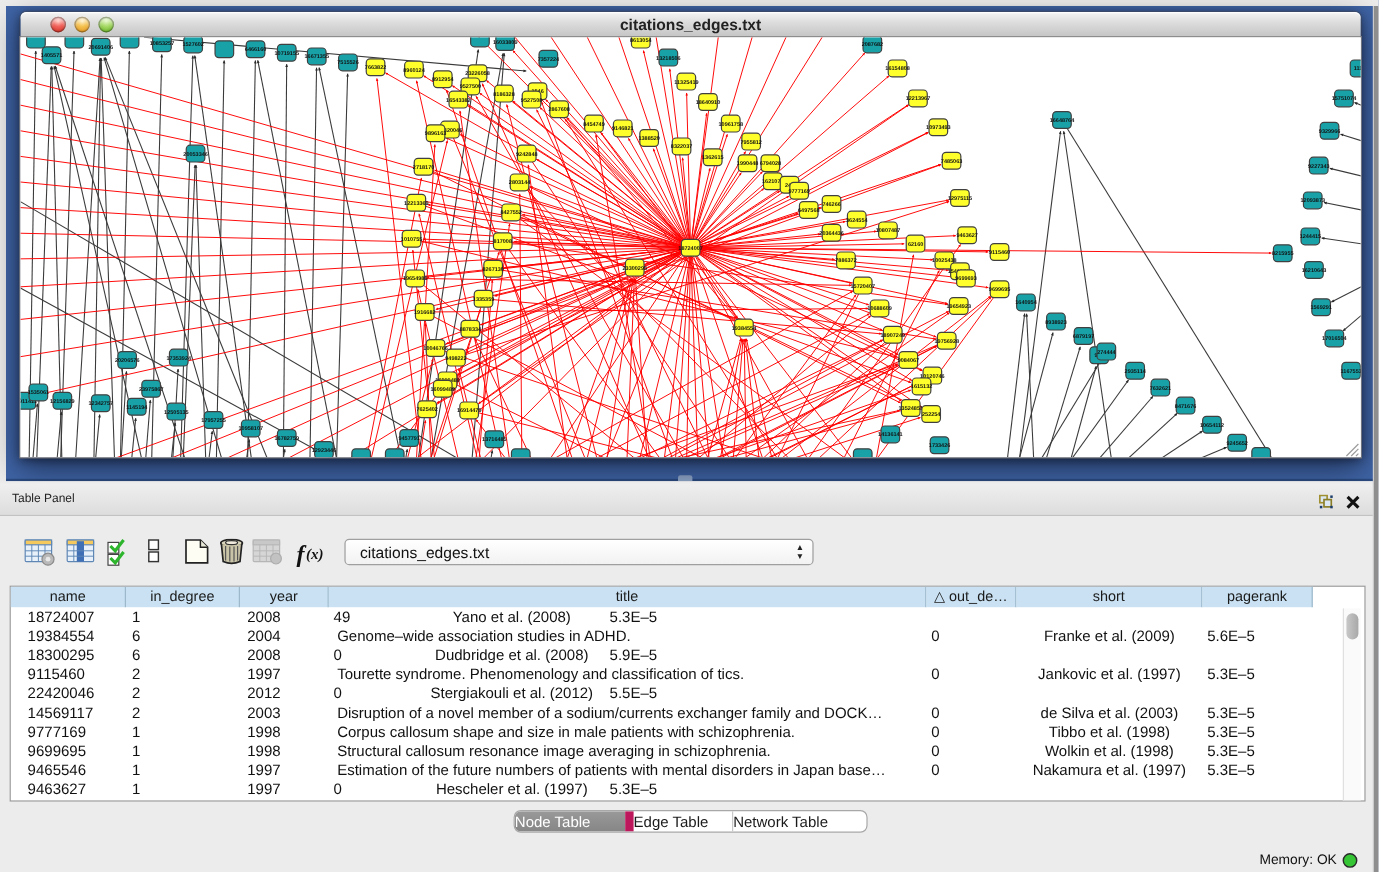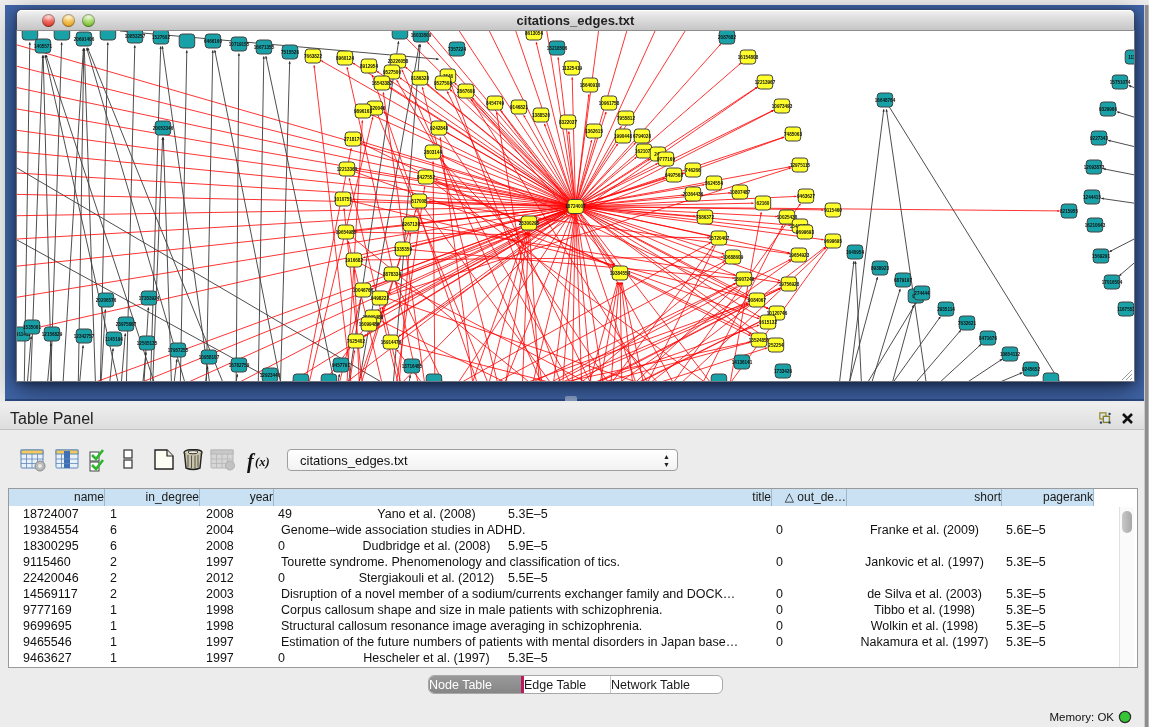--- a/index.html
+++ b/index.html
@@ -16,32 +16,32 @@
 #tlr{left:25px;background:radial-gradient(circle at 50% 28%,#ffc5bd 0%,#f0625b 40%,#dc4338 70%,#901a12 100%)}
 #tly{left:45px;background:radial-gradient(circle at 50% 28%,#ffeec2 0%,#f4c14f 40%,#e8a430 70%,#9a6210 100%)}
 #tlg{left:65px;background:radial-gradient(circle at 50% 28%,#e1f5c2 0%,#a6d965 40%,#7dbf3a 70%,#3d7210 100%)}
 #canvas{position:absolute;left:0;top:21px;width:1117px;height:350px;background:#fff;overflow:hidden;box-shadow:0 0 0 1px #70747e}
 #canvas svg{left:0!important;top:0!important}
 #rightstrip{position:absolute;right:0;top:5px;width:5px;height:722px;
  background:linear-gradient(90deg,#cbcbcb 0 1px,#8e8e8e 1px 4px,#b5b5b5 4px)}
 #panel{position:absolute;left:0;top:401px;width:1144px;height:326px;background:#ececec}
 #ptitle{position:absolute;left:0;top:2px;width:100%;height:27px;
  background:linear-gradient(#efefef,#dddddd);border-bottom:1px solid #c2c2c2}
-#ptitle .t{position:absolute;left:10px;top:7px;font-size:16px;color:#222}
+#ptitle .t{position:absolute;left:10px;top:7px;font-size:10px;color:#222}
 #pfloat{position:absolute;right:32px;top:9px;width:13px;height:13px}
 #pclose{position:absolute;right:10px;top:9px}
 #toolbar{position:absolute;left:0;top:30px;width:100%;height:52px}
 #dropdown{position:absolute;left:287px;top:48px;width:391px;height:22px;border:1px solid #9f9f9f;
  border-radius:4px;background:linear-gradient(#ffffff,#f2f2f2);font-size:13px;color:#111;
  line-height:21px;padding-left:12px}
 #dropdown .arr{position:absolute;right:7px;top:3px;font-size:7px;color:#222;line-height:7.5px;text-align:center}
 #tablewrap{position:absolute;left:8px;top:87px;width:1130px;height:180px;background:#fff;
  border:1px solid #9a9a9a}
 #thead{position:absolute;left:0;top:0;width:1128px;height:17px;display:flex}
-#thead .h{border-right:1px solid #9db8cb;background:#c9e1f2;font-size:12px;color:#1a1a1a;text-align:right;
+#thead .h{border-right:1px solid #9db8cb;background:#c9e1f2;font-size:12px;color:#1a1a1a;text-align:center;
  line-height:17px;height:17px}
 #tbody{position:absolute;left:0;top:17px;width:1128px}
 .tr{display:flex;height:16px;line-height:16px;font-size:12.5px;color:#111}
 .c{overflow:hidden;white-space:nowrap}
 .c0{width:96px;padding-left:14px}
 .c1{width:95px;padding-left:5px}
 .c2{width:74px;padding-left:6px}
 .c3{width:498px;padding-left:7px}
 .c4{width:75px;padding-left:4px}
 .c5{width:155px;text-align:center}
@@ -797,21 +797,21 @@
           <div class="c c5">Hescheler et al. (1997)</div>
           <div class="c c6">5.3E–5</div>
         </div>
     </div>
     <div id="vscroll">
         <div id="vthumb"></div>
       </div>
   </div>
   <div id="tabs">
     <div class="tab sel" style="width:92px">Node Table</div>
-    <div class="tab" style="width:90px;border-right:1px solid #c8c8c8;border-left:3px solid #be185d">Edge Table</div>
+    <div class="tab" style="width:90px;border-right:1px solid #c8c8c8;border-left:7px solid #be185d">Edge Table</div>
     <div class="tab" style="width:111px">Network Table</div>
   </div>
   <div id="status">Memory: OK&nbsp;&nbsp;&nbsp;&nbsp;&nbsp;</div>
   <svg width="14" height="14" viewBox="0 0 14 14" style="position:absolute;right:12px;bottom:3px">
     <circle cx="7" cy="7" r="5.6" fill="#35c535" stroke="#2a2a2a" stroke-width="1.2"></circle>
   </svg>
 </div>
 <div id="rightstrip"></div>
 
 </body></html>

